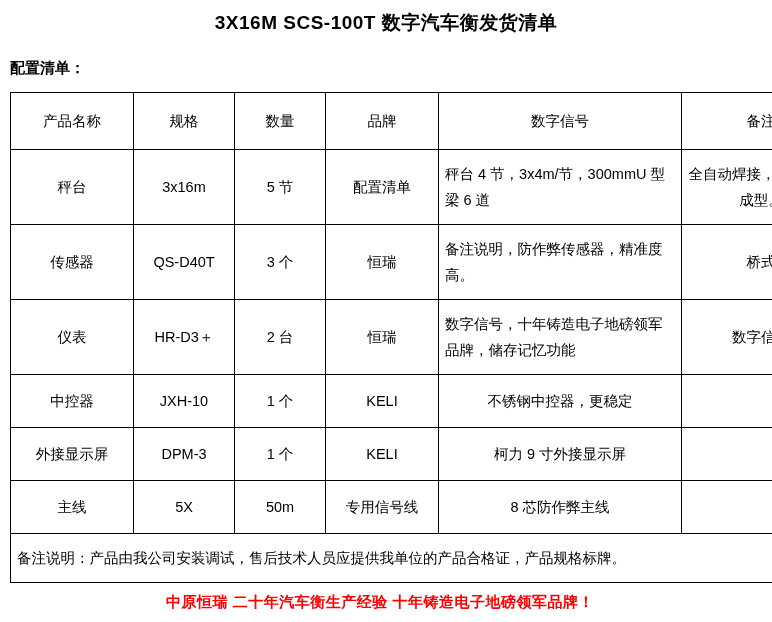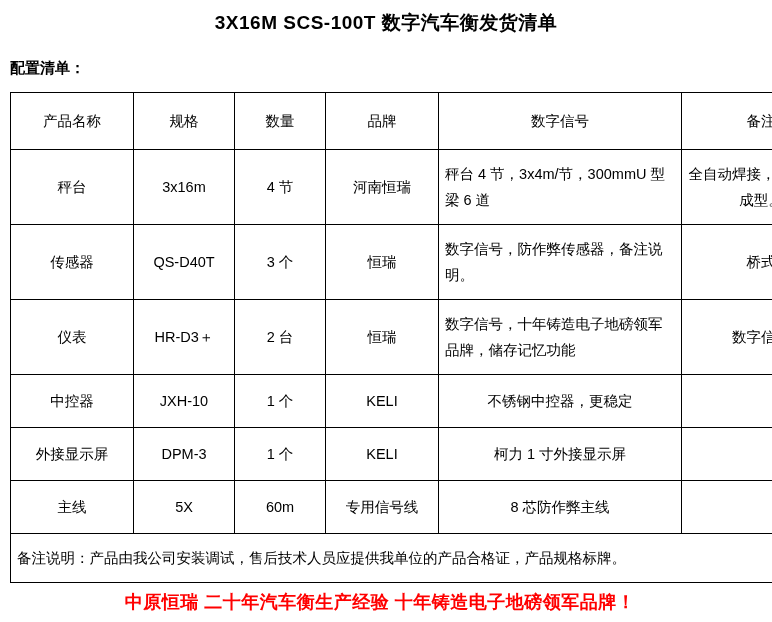--- a/index.html
+++ b/index.html
@@ -82,21 +82,21 @@
     white-space: nowrap;
   }
   .footer-slogan {
     position: absolute;
     left: 0;
     right: 12px;
     bottom: 18px;
     text-align: center;
     color: #ff0000;
     font-weight: bold;
-    font-size: 18px;
+    font-size: 15px;
     letter-spacing: 0.5px;
     line-height: 24px;
   }
 </style>
 </head>
 <body>
 
 <div class="page">
 
   <div class="doc-title">3X16M SCS-100T 数字汽车衡发货清单</div>
@@ -110,32 +110,32 @@
         <td class="col-spec">规格</td>
         <td class="col-qty">数量</td>
         <td class="col-brand">品牌</td>
         <td class="col-tech center">数字信号</td>
         <td class="col-remark">备注</td>
       </tr>
 
       <tr class="tall-row">
         <td class="col-name center">秤台</td>
         <td class="col-spec center">3x16m</td>
-        <td class="col-qty center">4 节</td>
-        <td class="col-brand center">河南恒瑞</td>
+        <td class="col-qty center">5 节</td>
+        <td class="col-brand center">配置清单</td>
         <td class="col-tech left">秤台 4 节，3x4m/节，300mmU 型梁 6 道</td>
         <td class="col-remark center">全自动焊接，秤台冷弯成型。</td>
       </tr>
 
       <tr class="tall-row">
         <td class="col-name center">传感器</td>
         <td class="col-spec center">QS-D40T</td>
         <td class="col-qty center">3 个</td>
         <td class="col-brand center">恒瑞</td>
-        <td class="col-tech left">数字信号，防作弊传感器，备注说明。</td>
+        <td class="col-tech left">备注说明，防作弊传感器，精准度高。</td>
         <td class="col-remark center">桥式</td>
       </tr>
 
       <tr class="tall-row">
         <td class="col-name center">仪表</td>
         <td class="col-spec center">HR-D3＋</td>
         <td class="col-qty center">2 台</td>
         <td class="col-brand center">恒瑞</td>
         <td class="col-tech left">数字信号，十年铸造电子地磅领军品牌，储存记忆功能</td>
         <td class="col-remark center">数字信号</td>
@@ -148,28 +148,28 @@
         <td class="col-brand center">KELI</td>
         <td class="col-tech center">不锈钢中控器，更稳定</td>
         <td class="col-remark center"></td>
       </tr>
 
       <tr class="body-row">
         <td class="col-name center">外接显示屏</td>
         <td class="col-spec center">DPM-3</td>
         <td class="col-qty center">1 个</td>
         <td class="col-brand center">KELI</td>
-        <td class="col-tech center">柯力 1 寸外接显示屏</td>
+        <td class="col-tech center">柯力 9 寸外接显示屏</td>
         <td class="col-remark center"></td>
       </tr>
 
       <tr class="body-row">
         <td class="col-name center">主线</td>
         <td class="col-spec center">5X</td>
-        <td class="col-qty center">60m</td>
+        <td class="col-qty center">50m</td>
         <td class="col-brand center">专用信号线</td>
         <td class="col-tech center">8 芯防作弊主线</td>
         <td class="col-remark center"></td>
       </tr>
 
       <tr class="note-row">
         <td colspan="6">备注说明：产品由我公司安装调试，售后技术人员应提供我单位的产品合格证，产品规格标牌。</td>
       </tr>
     </tbody>
   </table>

